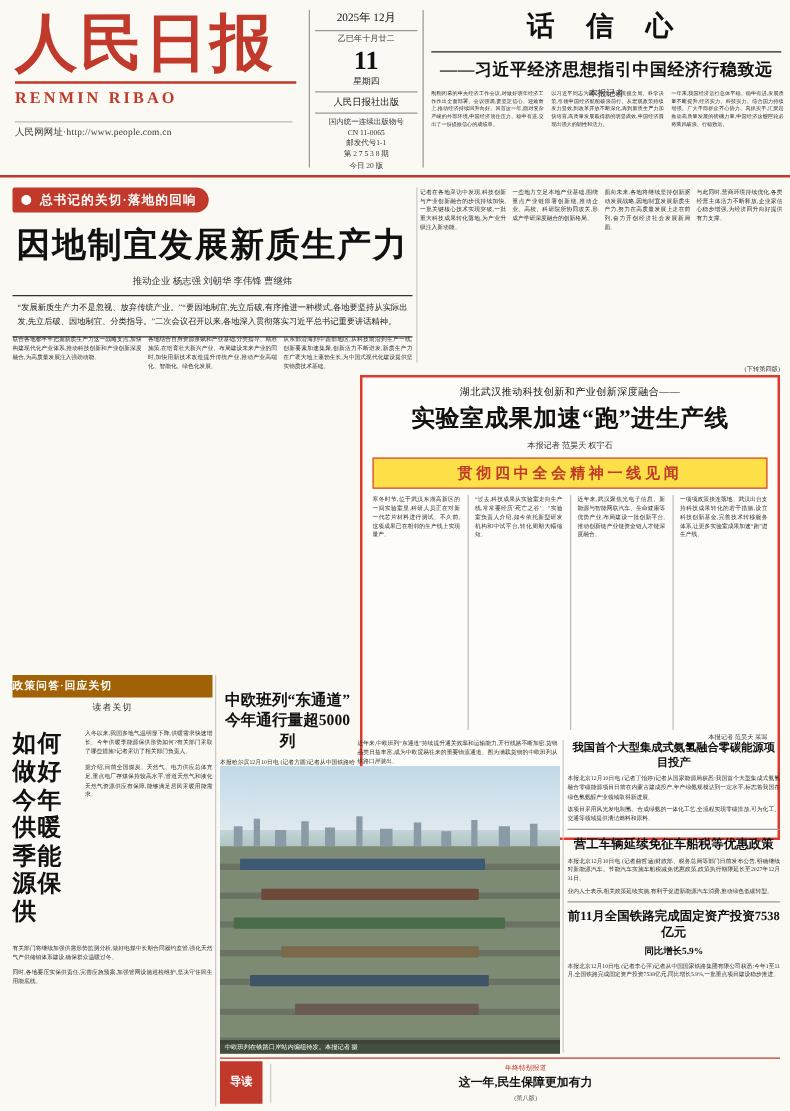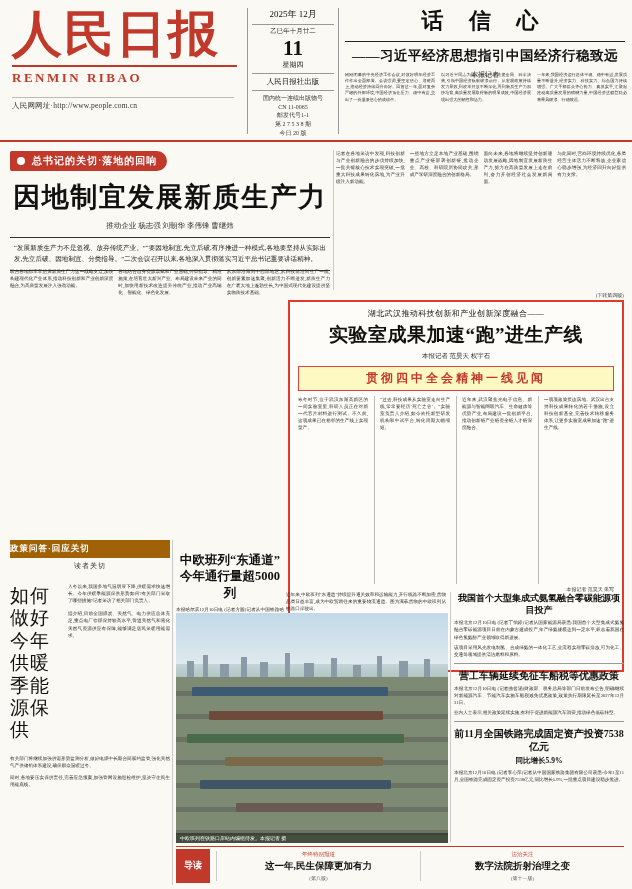--- a/index.html
+++ b/index.html
@@ -276,21 +276,21 @@
   }
   .banner-red {
     border: 1px solid #d9443a;
     color: #c0392b;
     font-size: 12px;
     font-weight: bold;
     text-align: center;
     padding: 3px 0;
     letter-spacing: 3px;
     margin-bottom: 5px;
-    background: #fef9c3;
+    background: #fde047;
   }
   .sec-b-cols {
     display: flex;
     gap: 6px;
     height: 188px;
   }
   .sec-b-cols .c { flex: 1; }
   .sec-b-cols .c.bordered { border-left: 1px solid #bbb; padding-left: 5px; }
   .sec-b .sign {
     font-size: 5px;
@@ -319,21 +319,21 @@
     color: #333;
     text-align: center;
     margin: 3px 0 4px;
     letter-spacing: 1px;
   }
   .vtitle {
     position: absolute;
     left: 10px; top: 585px;
     width: 54px;
     font-size: 19px;
-    font-weight: normal;
+    font-weight: bold;
     line-height: 1.18;
     color: #111;
     letter-spacing: 1px;
   }
   .sec-c-body {
     position: absolute;
     left: 68px; top: 583px;
     width: 102px;
     height: 300px;
   }
@@ -613,24 +613,19 @@
     <div class="col-text">本报北京12月10日电 (记者李心萍)记者从中国国家铁路集团有限公司获悉:今年1至11月,全国铁路完成固定资产投资7538亿元,同比增长5.9%,一批重点项目建设稳步推进。</div>
   </div>
 
   <div class="daodu">
     <div class="badge">导读</div>
     <div class="item">
       <div class="k">年终特别报道</div>
       <div class="t">这一年,民生保障更加有力</div>
       <div class="p">(第八版)</div>
     </div>
-    <div class="item">
-      <div class="k">法治关注</div>
-      <div class="t">数字法院折射治理之变</div>
-      <div class="p">(第十一版)</div>
-    </div>
   </div>
 
   <div class="vline" style="left:172px; top:540px; height:345px;"></div>
   <div class="vline" style="left:450px; top:592px; height:250px;"></div>
   <div class="vline" style="left:333px; top:150px; height:140px;"></div>
 
 </div>
 
 </body></html>

